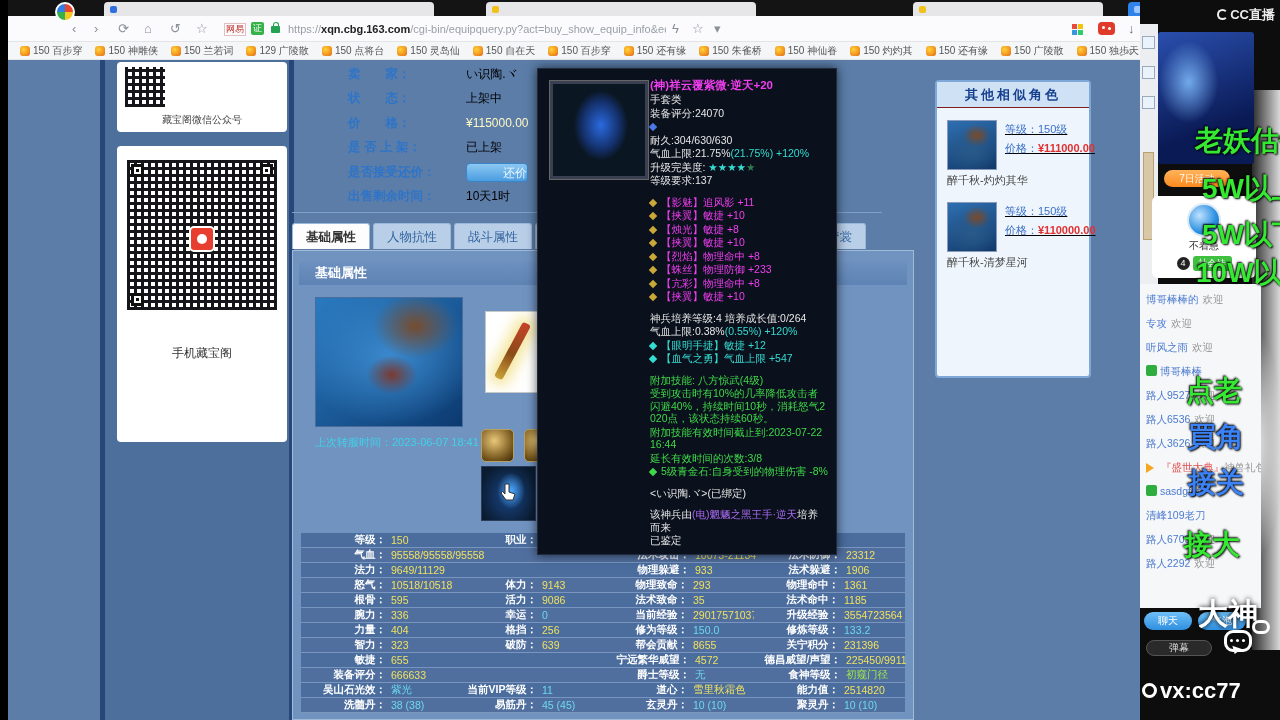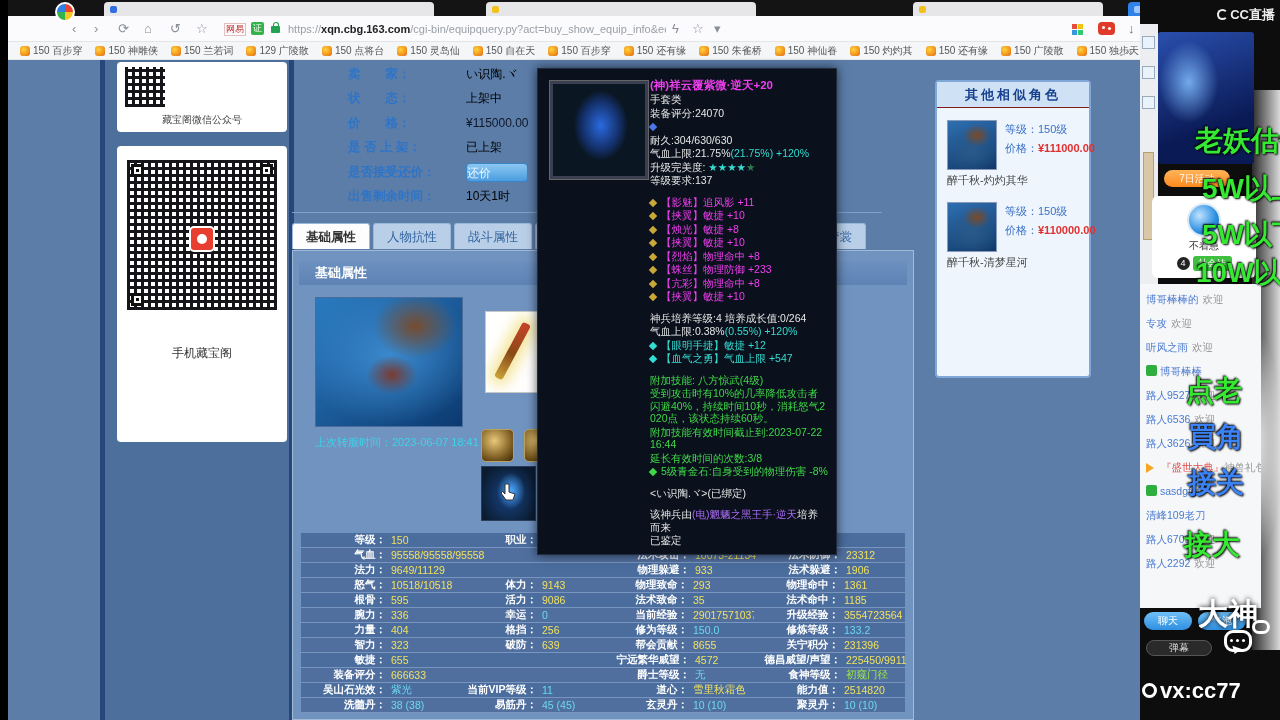--- a/index.html
+++ b/index.html
@@ -54,22 +54,22 @@
   .qm{position:absolute;width:13px;height:13px;border:3px solid #111;background:#fff;}
   .qm::after{content:"";position:absolute;left:2px;top:2px;width:3px;height:3px;background:#111;}
   .qr-appicon{position:absolute;left:62px;top:66px;width:26px;height:26px;background:#e83e30;border:2px solid #fff;border-radius:5px;}
   .qr-appicon::after{content:"";position:absolute;left:6px;top:6px;width:10px;height:10px;border-radius:50%;background:#fff;}
   .qrcap1{position:absolute;left:0;bottom:5px;width:100%;text-align:center;font-size:10px;color:#444;}
   .qrcap2{position:absolute;left:0;bottom:80px;width:100%;text-align:center;font-size:12px;color:#333;}
   .infobox{position:absolute;left:340px;top:2px;width:360px;}
   .inforow{display:flex;align-items:center;height:24.5px;}
   .infolabel{width:112px;color:#2e74c8;font-weight:bold;font-size:12.5px;white-space:pre;}
   .infoval{margin-left:6px;color:#000000;font-size:12px;}
-  .infoval.c-price{color:#0f172a;}
-  .bargain{margin-left:6px;width:62px;height:19px;line-height:19px;text-align:left;color:#eaf6ff;font-size:12px;
+  .infoval.c-price{color:#fef9c3;}
+  .bargain{margin-left:6px;width:62px;height:19px;line-height:19px;text-align:right;color:#eaf6ff;font-size:12px;
     background:linear-gradient(#8cc8f2,#4a9ce0);border:1px solid #3a85c8;border-radius:4px;cursor:pointer;}
   .divider{position:absolute;left:284px;top:152px;width:590px;border-top:1px solid #7fa0c8;}
   .ptabs{position:absolute;left:284px;top:163px;width:622px;height:27px;display:flex;}
   .ptab{padding:0 13px;height:26px;line-height:26px;font-size:12.5px;background:#b9cfe8;color:#34659f;
     border:1px solid #9ab8da;border-bottom:none;margin-right:3px;border-radius:3px 3px 0 0;white-space:nowrap;cursor:pointer;}
   .ptab.c-on{background:#fdfdfd;color:#333;font-weight:bold;}
   .ptab.c-far{position:absolute;left:521px;top:0;}
   .panel{position:absolute;left:284px;top:190px;width:622px;height:470px;background:#7193c0;border:1px solid #a0bad8;}
   .secstrip{position:absolute;left:6px;top:10px;right:6px;height:24px;background:linear-gradient(#6d90bf,#5e83b4);
     color:#fff;font-weight:bold;font-size:13px;line-height:24px;padding-left:16px;}
@@ -111,21 +111,21 @@
   .gem.c-gold{background:#c8a838;} .gem.c-blue{background:#4a78e8;}
   .gem.c-cyan{background:#35dcd2;} .gem.c-green{background:#3fd848;}
   .c-m{color:#f03ef0;} .c-w{color:#e6e6e6;} .c-c{color:#35dcd2;}
   .c-g{color:#3fd848;} .c-p{color:#a86af0;} .c-dim{color:#2f7a50;}
   
   .sidebar{position:absolute;left:927px;top:80px;width:156px;height:298px;background:#eef5fc;
     border:2px solid #7fa8d8;border-radius:4px;z-index:20;}
   .sbhead{height:26px;line-height:26px;background:#cfe2f5;color:#17408f;font-weight:bold;font-size:13px;
     text-align:center;letter-spacing:3px;border-bottom:1px solid #7f1d1d;}
   .sbitem{padding:12px 6px 0 10px;cursor:pointer;}
-  .sbtop{display:flex;}
+  .sbtop{display:flex;text-decoration:underline;}
   .avatar{width:50px;height:50px;flex:0 0 50px;border:1px solid #8899bb;
     background:radial-gradient(20px 16px at 60% 30%,#7a4a28,transparent 70%),
       radial-gradient(26px 22px at 50% 62%,#2a5a8a,transparent),linear-gradient(160deg,#2e6fb0,#123a6a);}
   .sbinfo{margin-left:8px;font-size:11px;}
   .sbinfo div{height:19px;line-height:19px;white-space:nowrap;}
   .sblab{color:#3a70c8;} .sblv{color:#3a70c8;} .sbpr{color:#e03030;font-weight:bold;}
   .sbname{font-size:11px;color:#444;height:20px;line-height:20px;}
   
   .stream{position:absolute;left:1140px;top:0;width:140px;height:720px;background:#0d0d0d;z-index:90;overflow:hidden;}
   .graybar{position:absolute;left:0;top:24px;width:18px;height:580px;background:#eceef2;}

